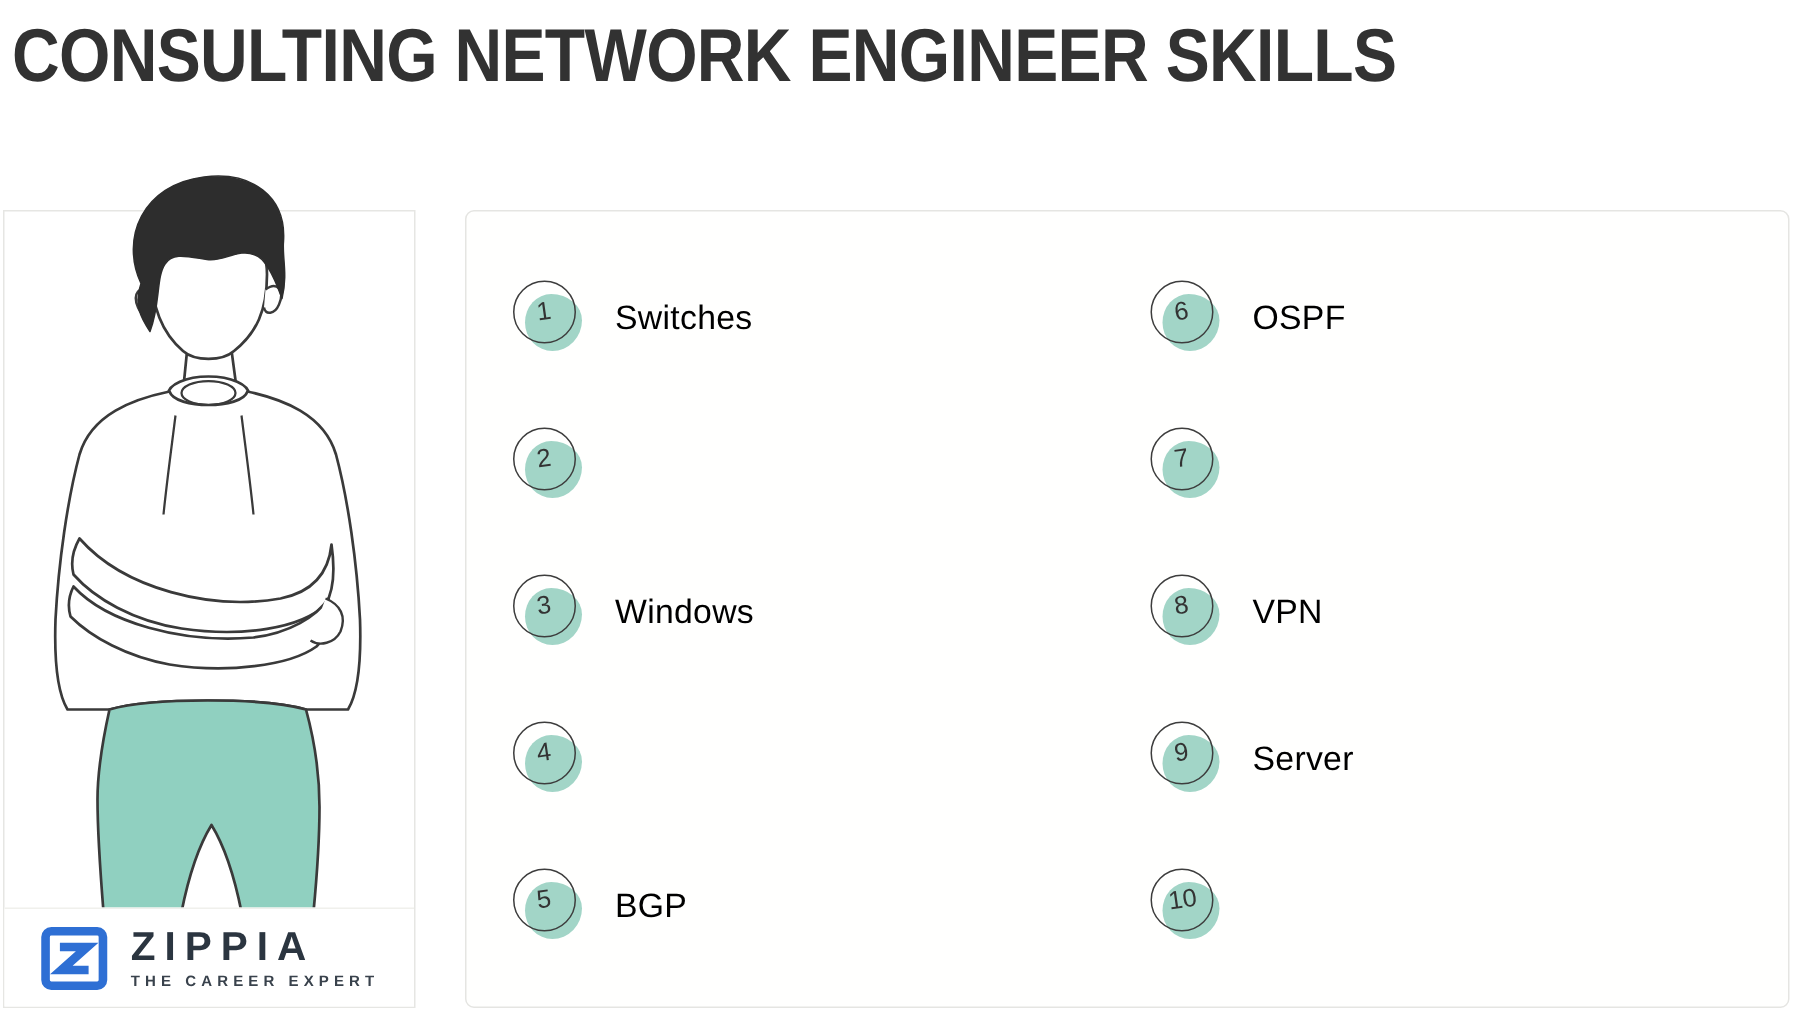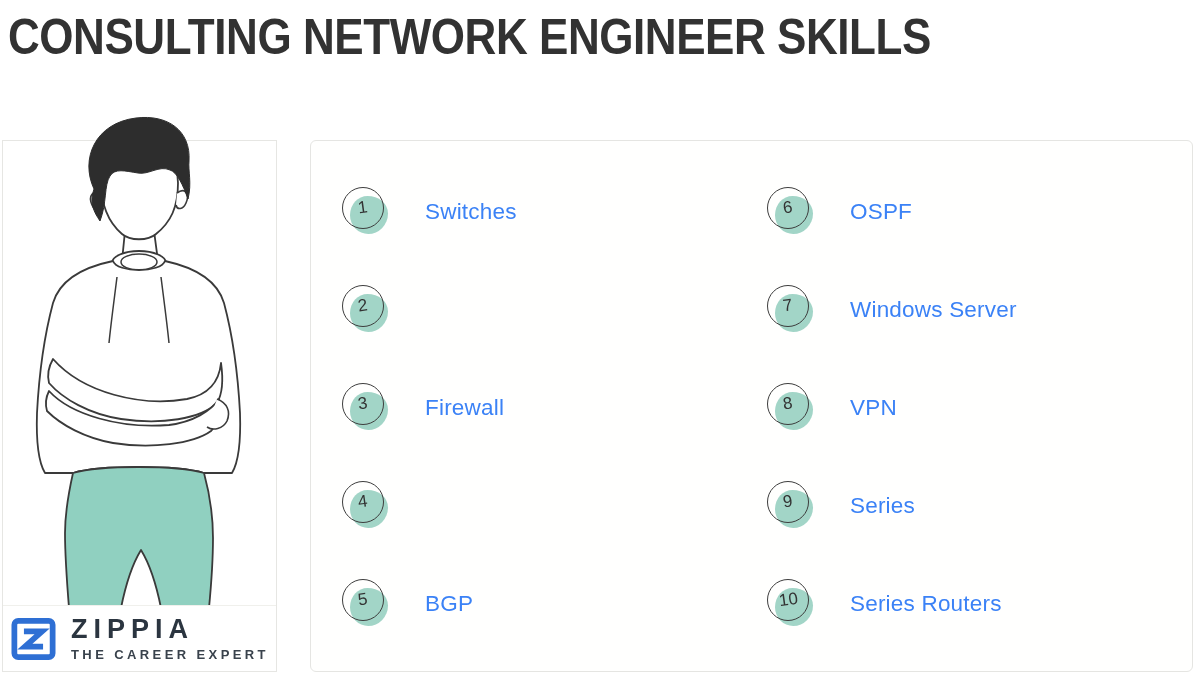--- a/index.html
+++ b/index.html
@@ -28,21 +28,21 @@
     background:#ffffff; border-top:1px solid #f0f0ec;
     display:flex; align-items:center; justify-content:center; gap:14px;
     z-index:3;
   }
   .logo-mark { width:47px; height:44px; flex:0 0 auto; }
   .logo-text { display:flex; flex-direction:column; }
   .logo-brand {
     font-size:27px; font-weight:700; letter-spacing:6px; color:#2b3540; line-height:1;
   }
   .logo-tagline {
-    font-size:13px; font-weight:700; letter-spacing:3.4px; color:#39424c; margin-top:4px;
+    font-size:10px; font-weight:700; letter-spacing:3.4px; color:#39424c; margin-top:4px;
   }
 
   
   .skills-panel {
     position:absolute; left:310px; top:140px; width:883px; height:532px;
     background:#fffffe; border:1px solid #e5e5e2; border-radius:6px;
   }
   .skill-row { position:absolute; height:52px; display:flex; align-items:center; }
   .skill-row.col-left  { left:30px; }
   .skill-row.col-right { left:455px; }
@@ -56,21 +56,21 @@
   }
   .badge .ring {
     position:absolute; left:1px; top:1px; width:42px; height:42px;
     border:1.7px solid #3d3d3d; border-radius:50%;
     display:flex; align-items:center; justify-content:center;
   }
   .badge .num {
     font-size:17px; color:#333333; transform:rotate(-8deg);
   }
   .skill-label {
-    margin-left:32px; font-size:22.5px; color:#3b82f6; letter-spacing:0.2px;
+    margin-left:17px; font-size:22.5px; color:#000000; letter-spacing:0.2px;
     white-space:nowrap;
   }
 </style>
 </head>
 <body>
 
 <div class="stage">
 
   <div class="title">CONSULTING NETWORK ENGINEER SKILLS</div>
 
@@ -179,21 +179,21 @@
       </span>
     </div>
 
     <div class="skill-row col-left r2">
       <span class="badge">
         <span class="blob"></span>
         <span class="ring">
           <span class="num">3</span>
         </span>
       </span>
-      <span class="skill-label">Firewall</span>
+      <span class="skill-label">Windows</span>
     </div>
 
     <div class="skill-row col-left r3">
       <span class="badge">
         <span class="blob"></span>
         <span class="ring">
           <span class="num">4</span>
         </span>
       </span>
     </div>
@@ -218,47 +218,45 @@
       <span class="skill-label">OSPF</span>
     </div>
 
     <div class="skill-row col-right r1">
       <span class="badge">
         <span class="blob"></span>
         <span class="ring">
           <span class="num">7</span>
         </span>
       </span>
-      <span class="skill-label">Windows Server</span>
     </div>
 
     <div class="skill-row col-right r2">
       <span class="badge">
         <span class="blob"></span>
         <span class="ring">
           <span class="num">8</span>
         </span>
       </span>
       <span class="skill-label">VPN</span>
     </div>
 
     <div class="skill-row col-right r3">
       <span class="badge">
         <span class="blob"></span>
         <span class="ring">
           <span class="num">9</span>
         </span>
       </span>
-      <span class="skill-label">Series</span>
+      <span class="skill-label">Server</span>
     </div>
 
     <div class="skill-row col-right r4">
       <span class="badge">
         <span class="blob"></span>
         <span class="ring">
           <span class="num">10</span>
         </span>
       </span>
-      <span class="skill-label">Series Routers</span>
     </div>
 
   </div>
 </div>
 
 </body></html>

